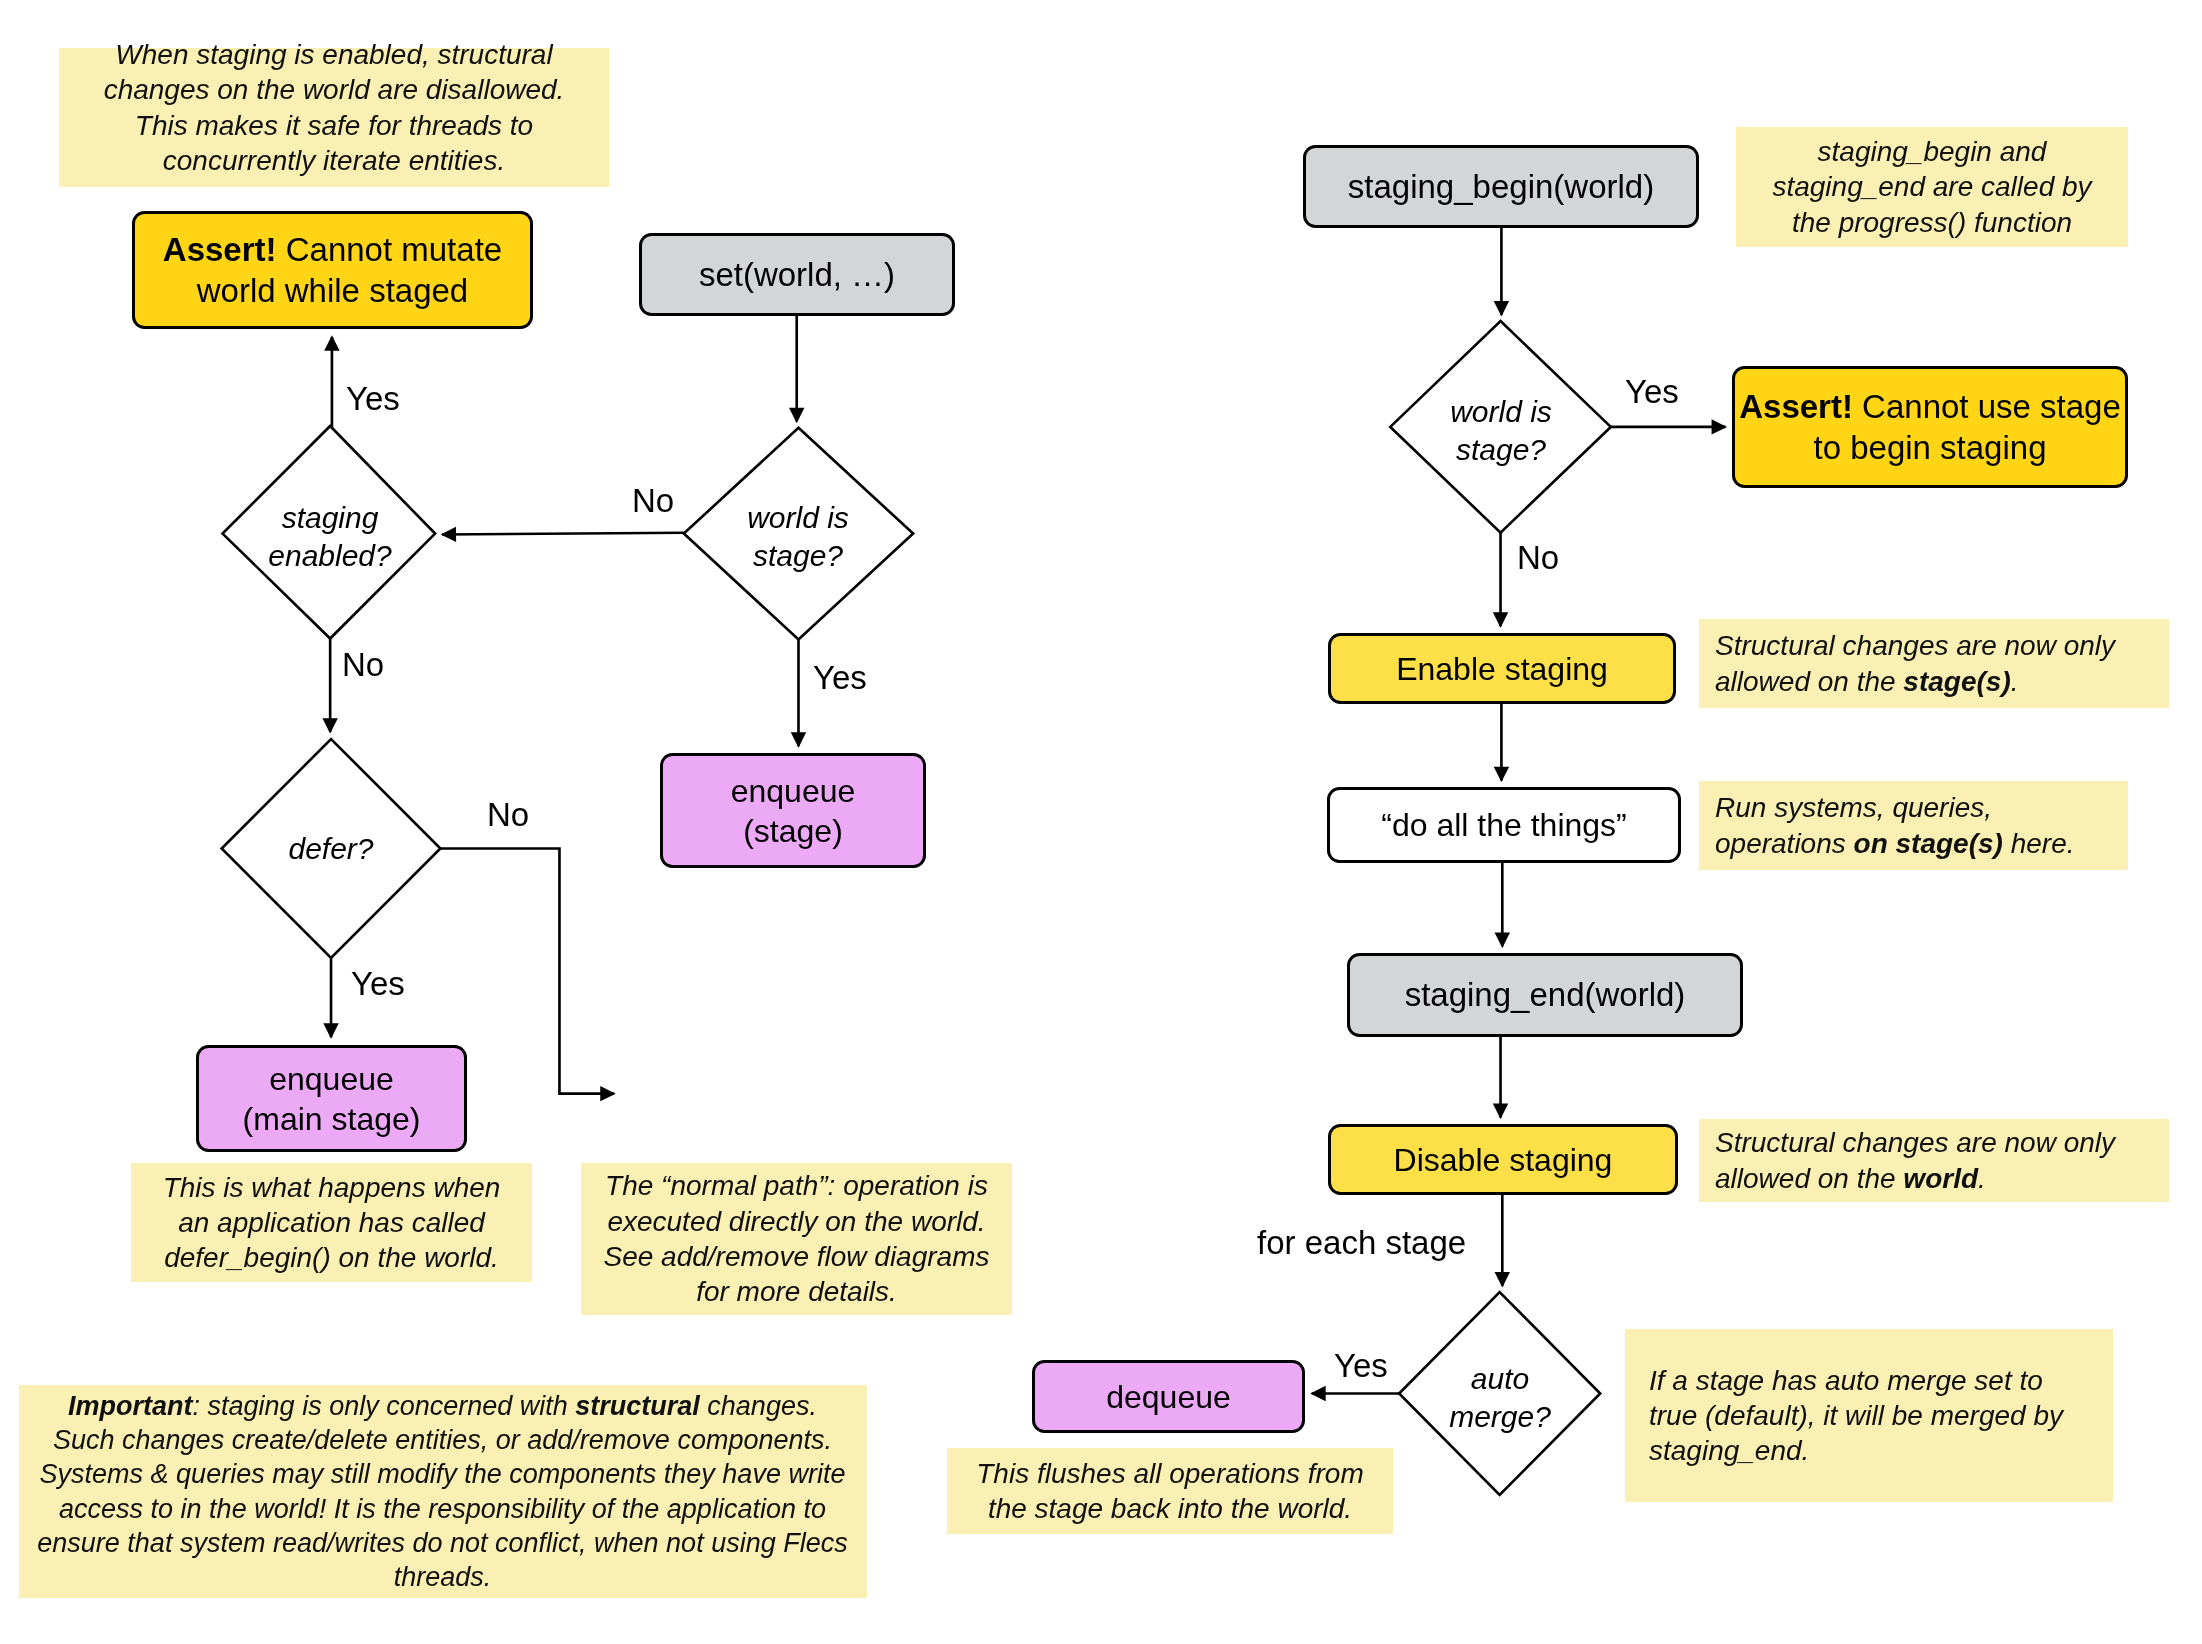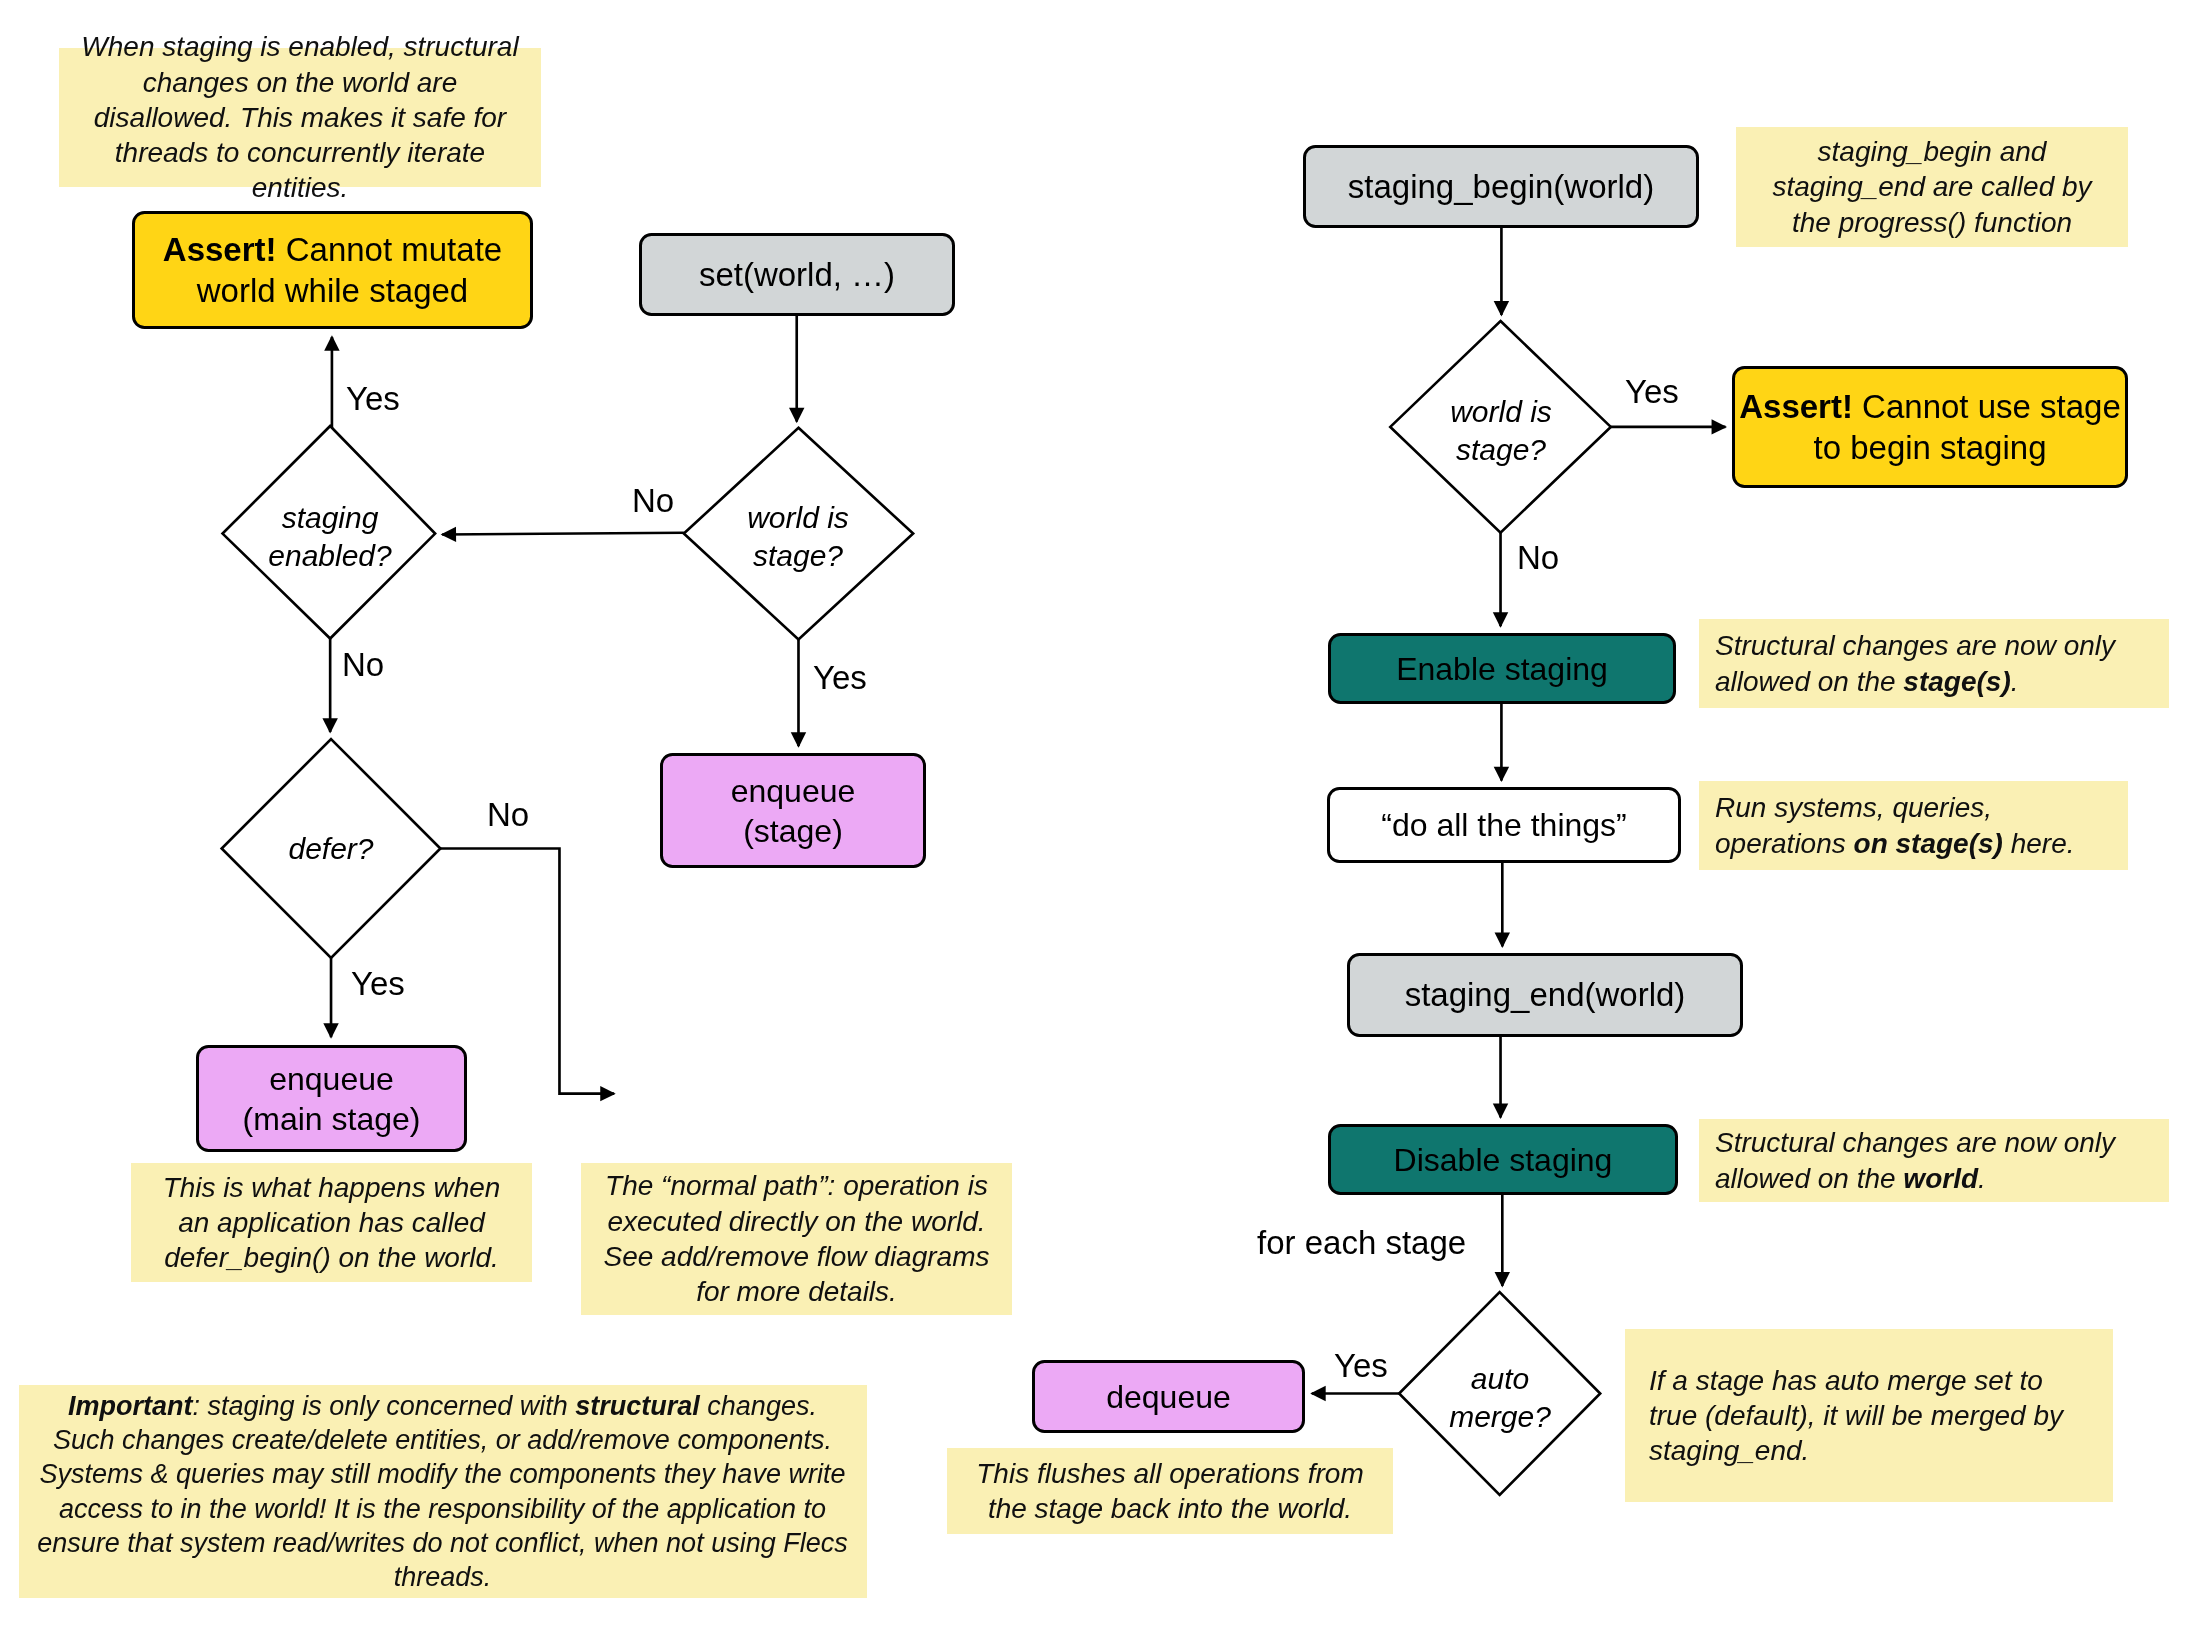--- a/index.html
+++ b/index.html
@@ -20,21 +20,21 @@
   .note b { font-weight:bold; }
 
   .nodebox {
     position:absolute; border:3.5px solid #000; border-radius:12.4px;
     display:flex; align-items:center; justify-content:center;
     text-align:center; font-size:32px; box-sizing:border-box;
     white-space:pre-line; line-height:1.25; background:#fff;
   }
   .nodebox.gray   { background:#d2d6d7; font-weight:normal; font-size:33px; }
   .nodebox.gold   { background:#ffd515; font-size:33px; }
-  .nodebox.slate  { background:#0f766e; }
+  .nodebox.slate  { background:#fde047; }
   .nodebox.violet { background:#eca9f5; }
   .nodebox .b { font-weight:bold; }
 
   .dlabel {
     position:absolute; transform:translate(-50%,-50%);
     font-size:30px; font-style:italic; text-align:center;
     white-space:pre-line; line-height:1.25;
   }
   .elabel { position:absolute; font-size:33px; line-height:1.1; }
 </style>
@@ -70,21 +70,21 @@
     </g>
     <g stroke="#000" stroke-width="3" fill="#ffffff">
       <polygon points="374,483 493,605 374,724 252,605"></polygon>
       <polygon points="905,485 1035,605 905,725 775,605"></polygon>
       <polygon points="375,838 499,962 375,1086 251,962"></polygon>
       <polygon points="1701,364 1826,484 1701,604 1576,484"></polygon>
       <polygon points="1700,1465 1814,1580 1700,1695 1586,1580"></polygon>
     </g>
   </svg>
 
-  <div class="note" style="left:59px; top:48px; width:482px; height:139px;">
+  <div class="note" style="left:59px; top:48px; width:550px; height:139px;align-items:flex-end;">
     <div>When staging is enabled, structural changes on the world are disallowed. This makes it safe for threads to concurrently iterate entities.</div>
   </div>
 
 
   <div class="nodebox gold" style="left:132px; top:211px; width:401px; height:118px;">
     <div><span class="b">Assert!</span><span> Cannot mutate world while staged</span></div>
   </div>
 
   <div class="nodebox gray" style="left:639px; top:233px; width:316px; height:83px;">
     <span>set(world, …)</span>

